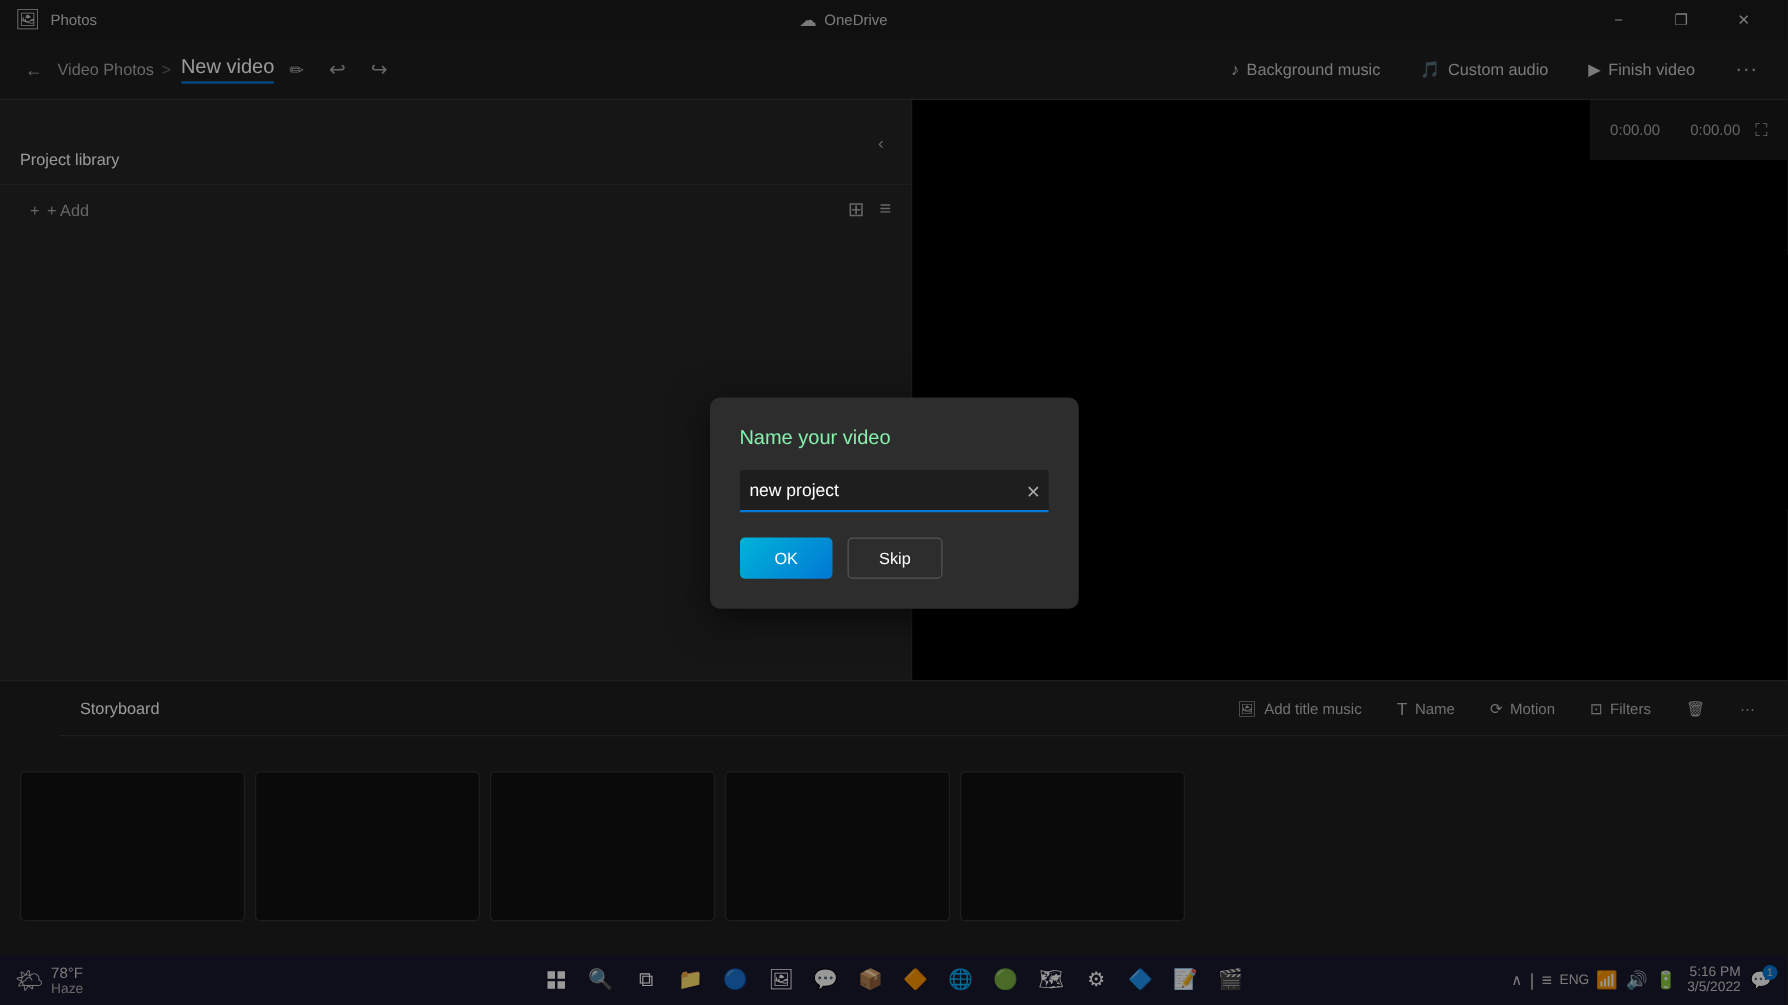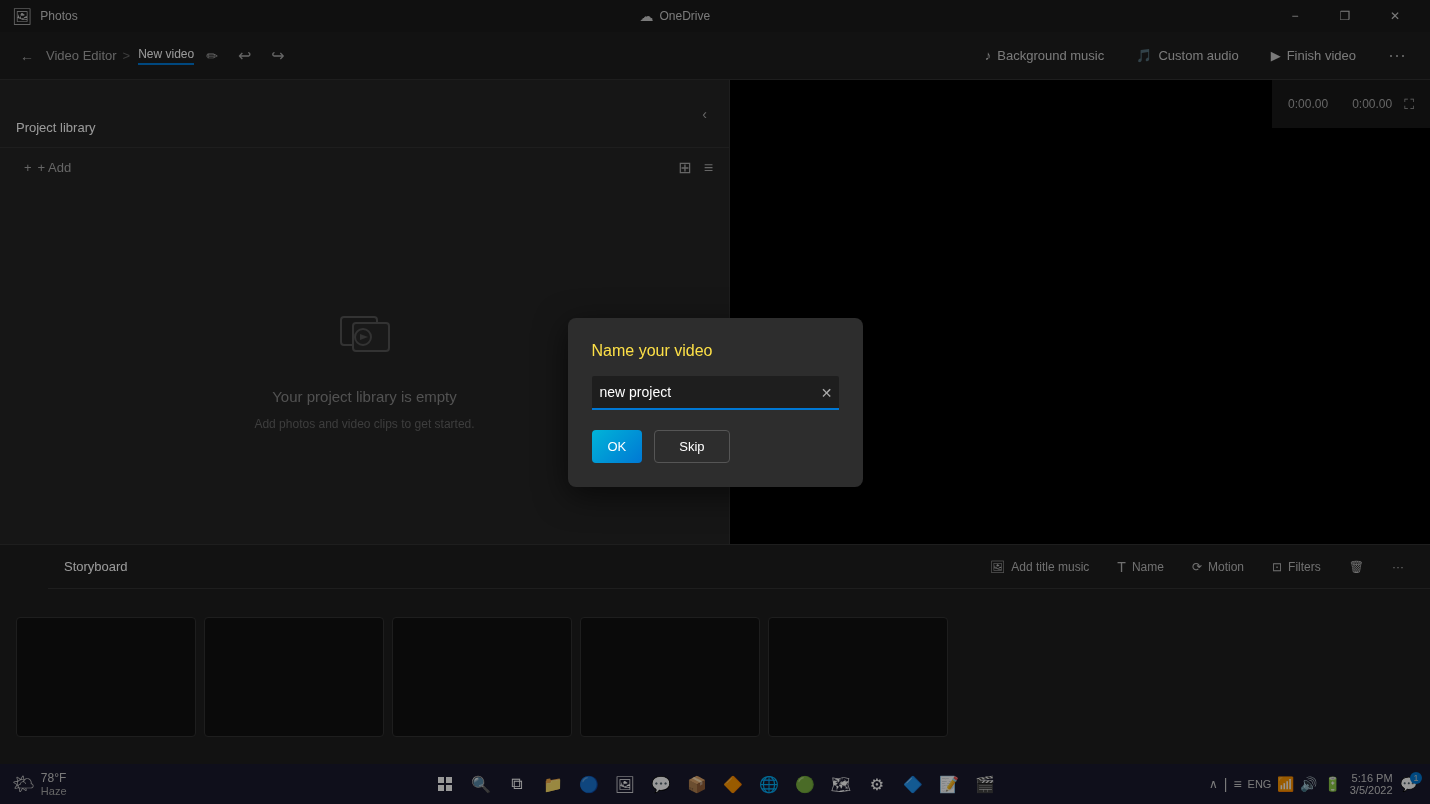--- a/index.html
+++ b/index.html
@@ -79,21 +79,21 @@
     }
     .breadcrumb {
       display: flex;
       align-items: center;
       gap: 6px;
       font-size: 13px;
       color: #aaa;
     }
     .breadcrumb-sep { color: #666; }
     .new-video-label {
-      font-size: 12px;
+      font-size: 16px;
       color: #fff;
       font-weight: 400;
       border-bottom: 2px solid #0078d4;
       padding-bottom: 2px;
     }
     .edit-icon {
       color: #aaa;
       margin-left: 4px;
       cursor: pointer;
       font-size: 14px;
@@ -395,21 +395,21 @@
     }
     .dialog {
       background: #2d2d2d;
       border-radius: 8px;
       padding: 24px;
       width: 295px;
       box-shadow: 0 8px 32px rgba(0,0,0,0.6);
     }
     .dialog-title {
       font-size: 16px;
-      color: #fde047;
+      color: #86efac;
       margin-bottom: 16px;
       font-weight: 400;
     }
     .dialog-input-wrapper {
       position: relative;
       margin-bottom: 20px;
     }
     .dialog-input {
       width: 100%;
       background: #1e1e1e;
@@ -434,21 +434,21 @@
     }
     .dialog-buttons {
       display: flex;
       gap: 12px;
       justify-content: flex-start;
     }
     .btn-ok {
       background: #0078d4;
       color: #fff;
       border: none;
-      padding: 8px 16px;
+      padding: 8px 28px;
       border-radius: 4px;
       cursor: pointer;
       font-size: 13px;
       background: linear-gradient(135deg, #00b4d8, #0078d4);
     }
     .btn-skip {
       background: transparent;
       color: #fff;
       border: 1px solid #555;
       padding: 8px 24px;
@@ -490,21 +490,21 @@
     <button class="titlebar-btn close">✕</button>
   </div>
 </div>
 
 <div class="menubar">
   <div class="menubar-left">
     <button class="back-btn">
       <span>←</span>
     </button>
     <div class="breadcrumb">
-      <span style="cursor:pointer;">Video Editor</span>
+      <span style="cursor:pointer;">Video Photos</span>
       <span class="breadcrumb-sep">&gt;</span>
     </div>
     <span class="new-video-label">New video</span>
     <span class="edit-icon">✏</span>
   </div>
   <div class="undo-redo">
     <button class="icon-btn">
       <span>↩</span>
     </button>
     <button class="icon-btn">
@@ -547,32 +547,20 @@
         <span style="color:#aaa;font-size:13px;">+ Add</span>
       </button>
       <div class="view-toggle">
         <button class="view-btn">
           <span>⊞</span>
         </button>
         <button class="view-btn">
           <span>≡</span>
         </button>
       </div>
-    </div>
-    <div class="empty-library">
-      <div class="empty-icon">
-        <svg width="64" height="64" viewBox="0 0 64 64" fill="none">
-          <rect x="8" y="16" width="36" height="28" rx="3" stroke="#555" stroke-width="2" fill="none"></rect>
-          <rect x="20" y="22" width="36" height="28" rx="3" stroke="#555" stroke-width="2" fill="#2a2a2a"></rect>
-          <circle cx="30" cy="36" r="8" stroke="#555" stroke-width="2" fill="none"></circle>
-          <path d="M27 33 L35 36 L27 39 Z" fill="#555"></path>
-        </svg>
-      </div>
-      <div class="empty-title">Your project library is empty</div>
-      <div class="empty-subtitle">Add photos and video clips to get started.</div>
     </div>
   </div>
 
   <div class="right-panel">
     <div class="video-preview" style="background:#000;flex:1;"></div>
     <div class="video-controls">
       <span class="time-label">0:00.00</span>
       <div class="progress-bar"></div>
       <span class="time-label">0:00.00</span>
       <button class="fullscreen-btn">

